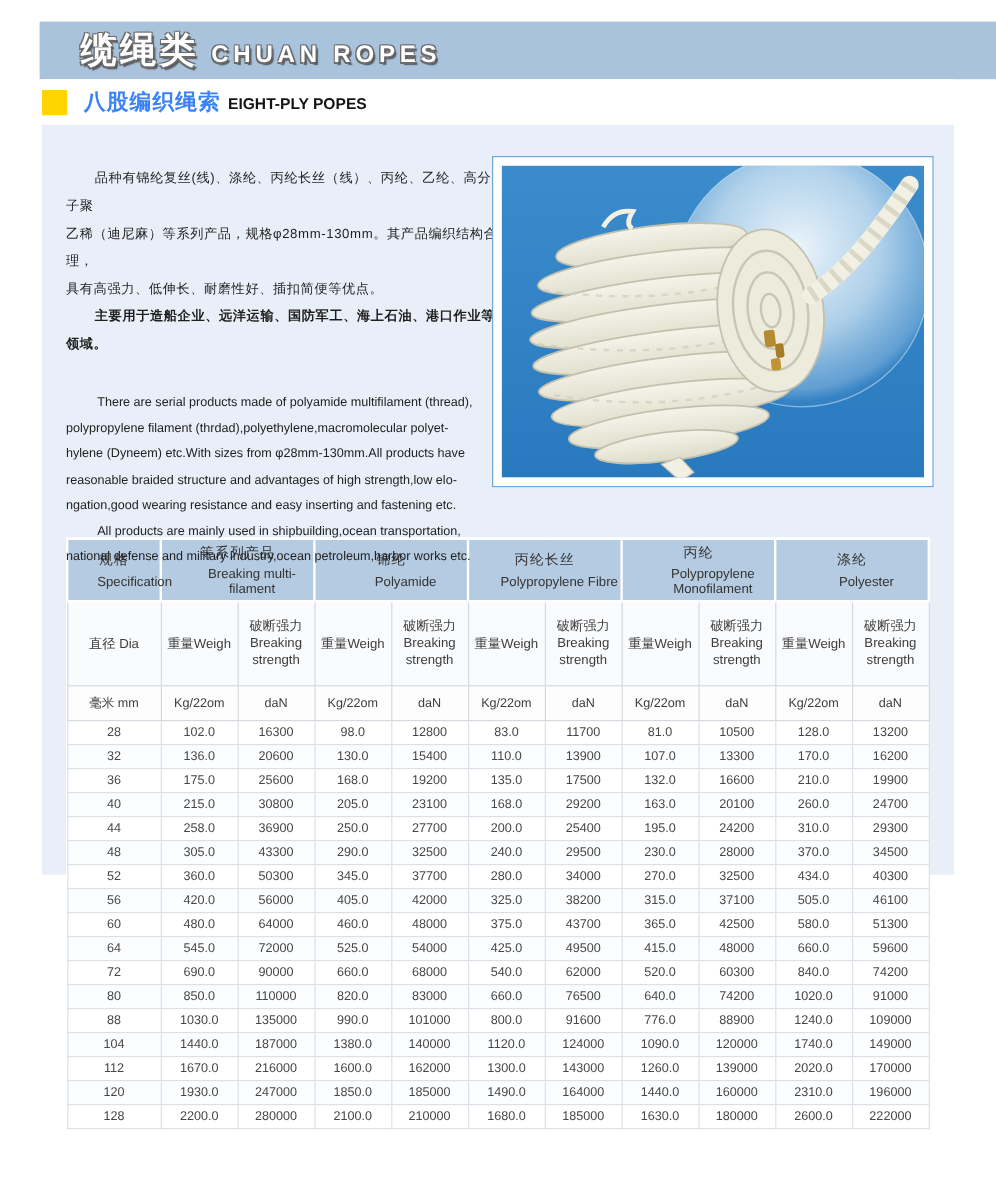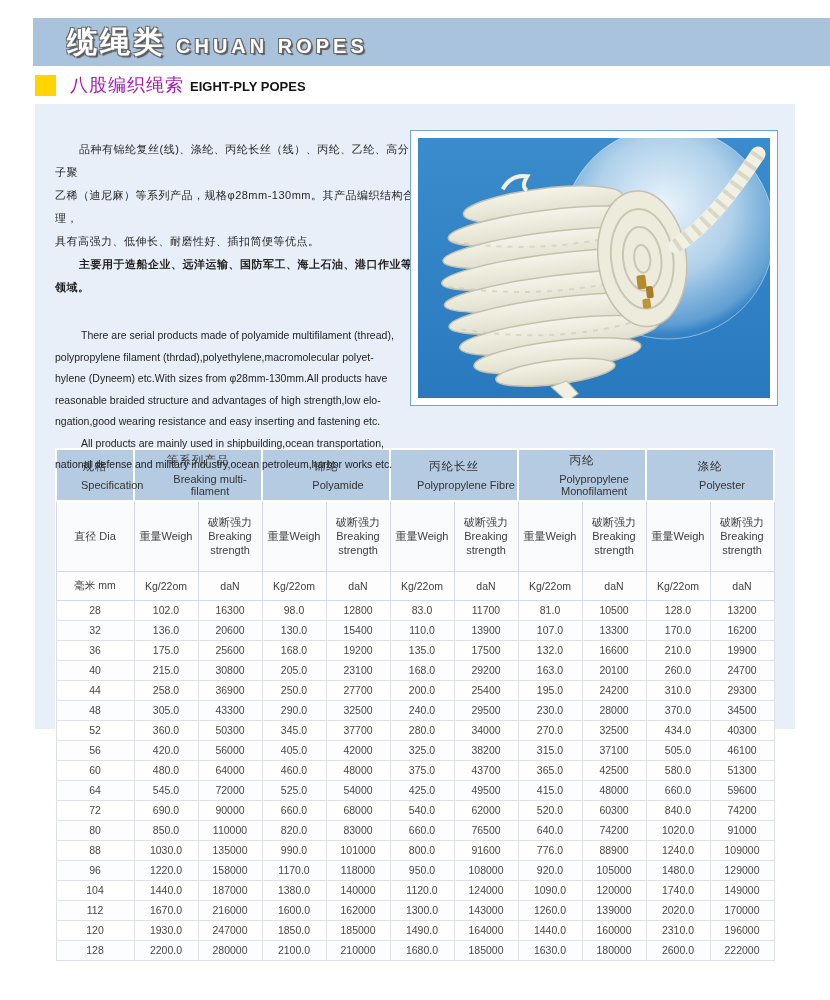--- a/index.html
+++ b/index.html
@@ -14,21 +14,21 @@
              text-shadow:-1px -1px 0 #6b6b6b, 1px -1px 0 #6b6b6b, -1px 1px 0 #6b6b6b,
                           2px 2px 1px #5a5a5a; }
   .band-en { font-size:20px; font-weight:bold; color:#fff; letter-spacing:4px; margin-left:10px; margin-top:8px;
              text-shadow:-1px -1px 0 #6b6b6b, 1px -1px 0 #6b6b6b, -1px 1px 0 #6b6b6b,
                           2px 2px 1px #5a5a5a; }
 
   
   .subtitle { position:absolute; left:35px; top:66px; right:35px; height:38px;
               background:#fff; display:flex; align-items:center; }
   .bullet { width:21px; height:21px; background:var(--bullet-yellow,#ffd400); flex:0 0 auto; }
-  .sub-zh { font-size:18px; font-weight:normal; color:#a21caf; margin-left:14px; letter-spacing:1px; }
+  .sub-zh { font-size:18px; font-weight:bold; color:#3b82f6; margin-left:14px; letter-spacing:1px; }
   .sub-en { font-size:13px; font-weight:bold; color:#141414; margin-left:6px; margin-top:3px; }
 
   
   .content { position:absolute; left:35px; top:104px; width:760px; height:625px;
              background:var(--panel-bg,#e9eff8); padding:20px; }
 
   .intro-row { position:relative; height:314px; }
   .intro-text { position:absolute; left:0; top:14px; width:362px; }
   .intro-text p { margin:0; white-space:pre-line; color:#1f1f1f; }
   p.zh  { font-size:11px; line-height:23px; text-indent:24px; letter-spacing:0.5px; }
@@ -393,33 +393,20 @@
             <td>990.0</td>
             <td>101000</td>
             <td>800.0</td>
             <td>91600</td>
             <td>776.0</td>
             <td>88900</td>
             <td>1240.0</td>
             <td>109000</td>
           </tr>
           <tr>
-            <td>96</td>
-            <td>1220.0</td>
-            <td>158000</td>
-            <td>1170.0</td>
-            <td>118000</td>
-            <td>950.0</td>
-            <td>108000</td>
-            <td>920.0</td>
-            <td>105000</td>
-            <td>1480.0</td>
-            <td>129000</td>
-          </tr>
-          <tr>
             <td>104</td>
             <td>1440.0</td>
             <td>187000</td>
             <td>1380.0</td>
             <td>140000</td>
             <td>1120.0</td>
             <td>124000</td>
             <td>1090.0</td>
             <td>120000</td>
             <td>1740.0</td>

